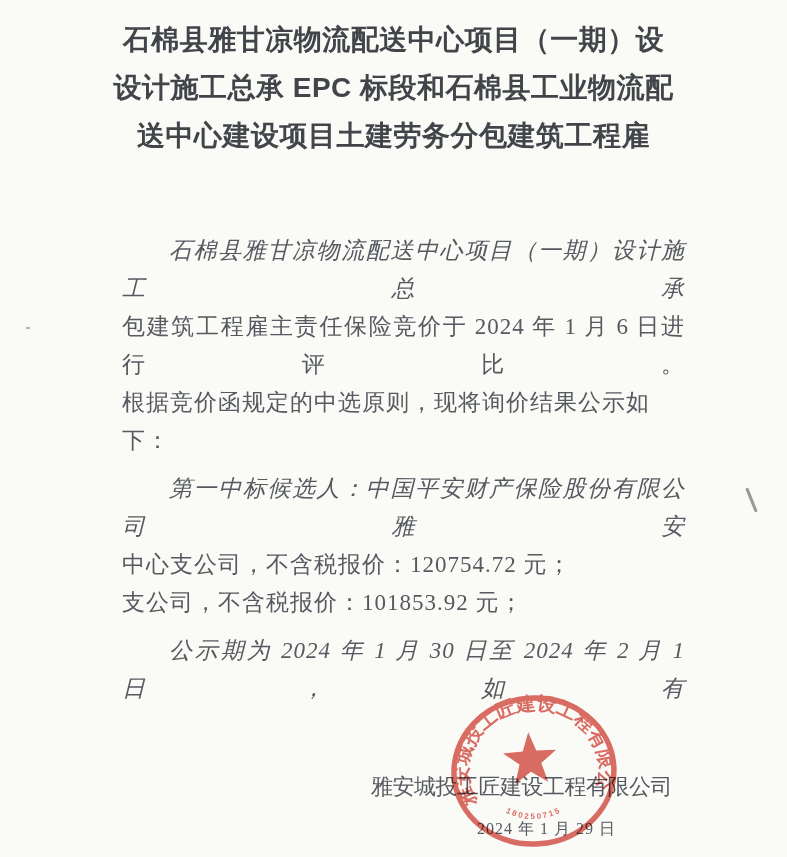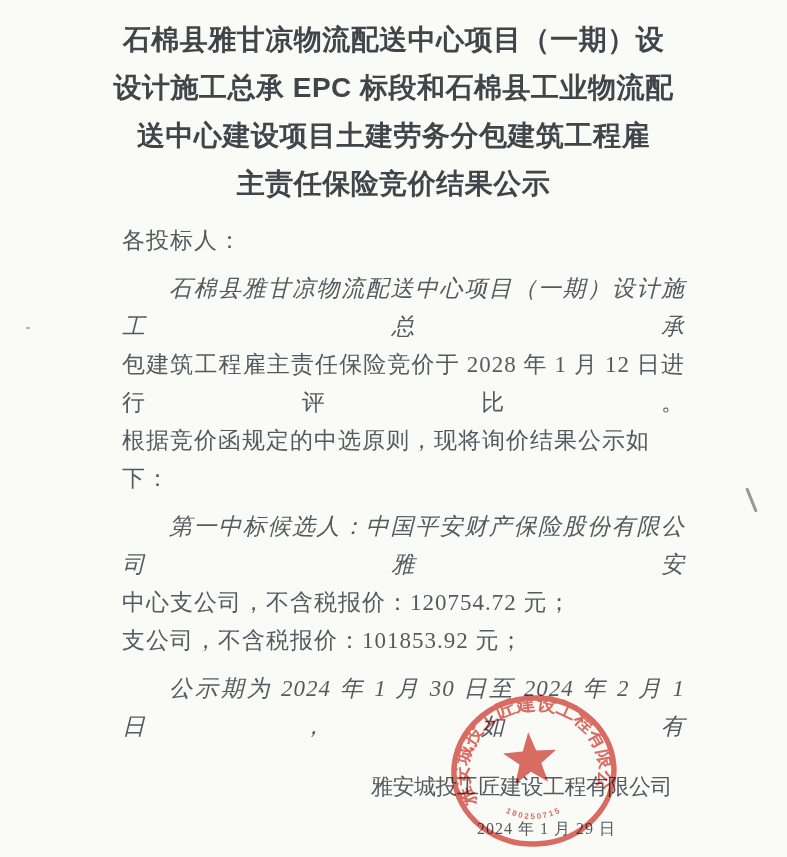--- a/index.html
+++ b/index.html
@@ -48,28 +48,26 @@
 </style>
 </head>
 <body>
 
 <div class="page">
 
   <div class="title-block">
       <div class="title-line">石棉县雅甘凉物流配送中心项目（一期）设</div>
       <div class="title-line">设计施工总承 EPC 标段和石棉县工业物流配</div>
       <div class="title-line">送中心建设项目土建劳务分包建筑工程雇</div>
-      <div class="title-line">主责任保险竞价结果公示</div>
     </div>
 
   <div class="content">
-    <div class="salutation">各投标人：</div>
     <div>
         <div class="body-line indent fill para">石棉县雅甘凉物流配送中心项目（一期）设计施工总承</div>
-        <div class="body-line fill">包建筑工程雇主责任保险竞价于 2028 年 1 月 12 日进行评比。</div>
+        <div class="body-line fill">包建筑工程雇主责任保险竞价于 2024 年 1 月 6 日进行评比。</div>
         <div class="body-line">根据竞价函规定的中选原则，现将询价结果公示如下：</div>
         <div class="body-line indent fill para">第一中标候选人：中国平安财产保险股份有限公司雅安</div>
         <div class="body-line">中心支公司，不含税报价：120754.72 元；</div>
         <div class="body-line">支公司，不含税报价：101853.92 元；</div>
         <div class="body-line indent fill para">公示期为 2024 年 1 月 30 日至 2024 年 2 月 1 日，如有</div>
       </div>
   </div>
 
   <div class="sig-company">雅安城投工匠建设工程有限公司</div>
   <div class="sig-date">2024 年 1 月 29 日</div>

